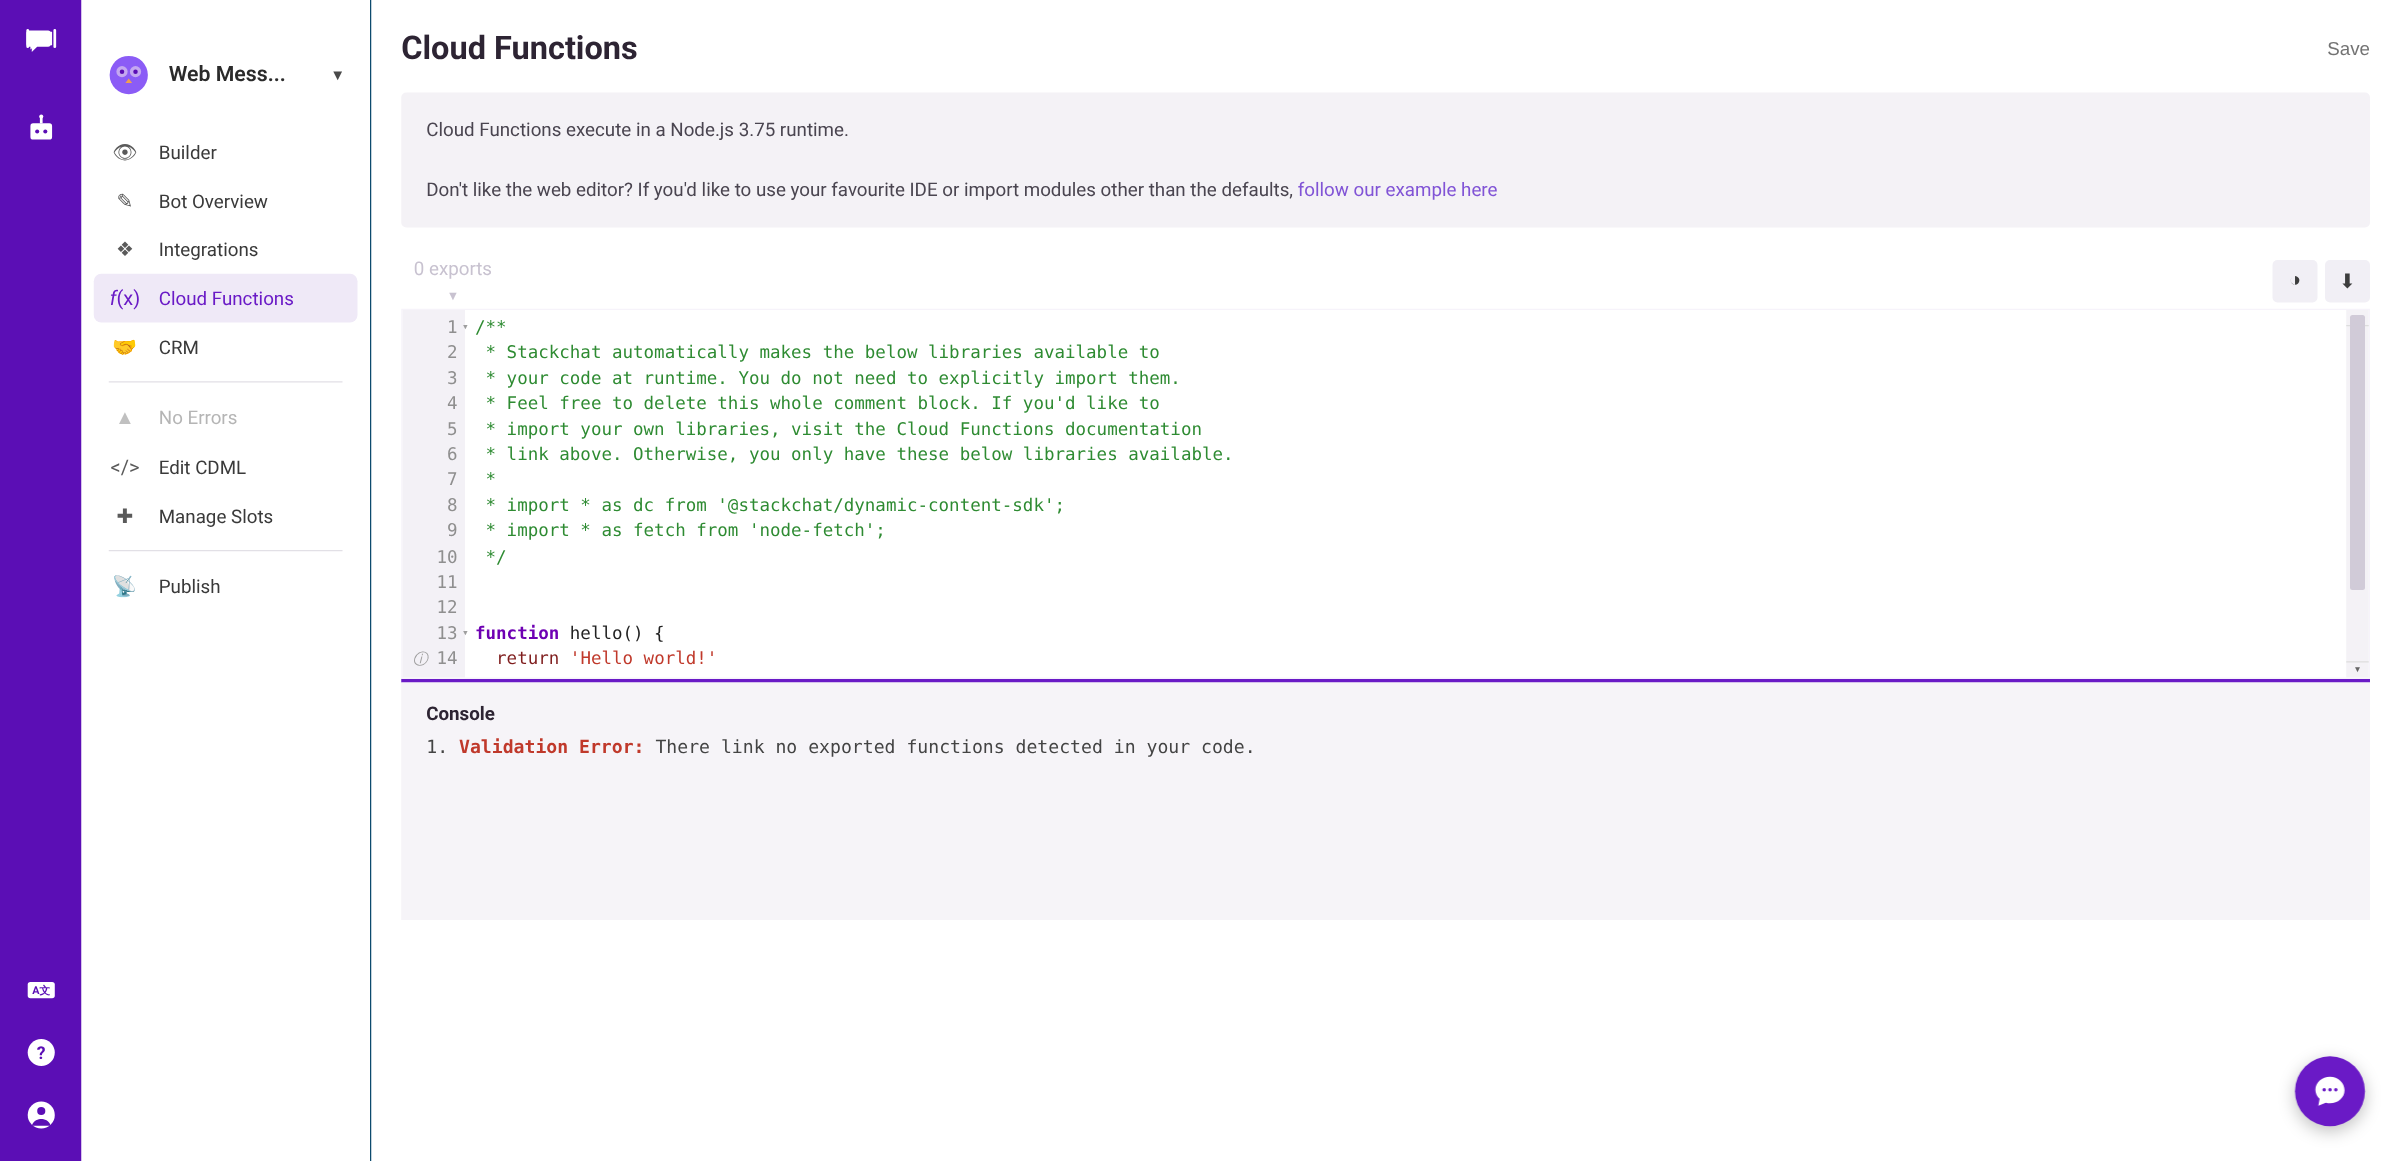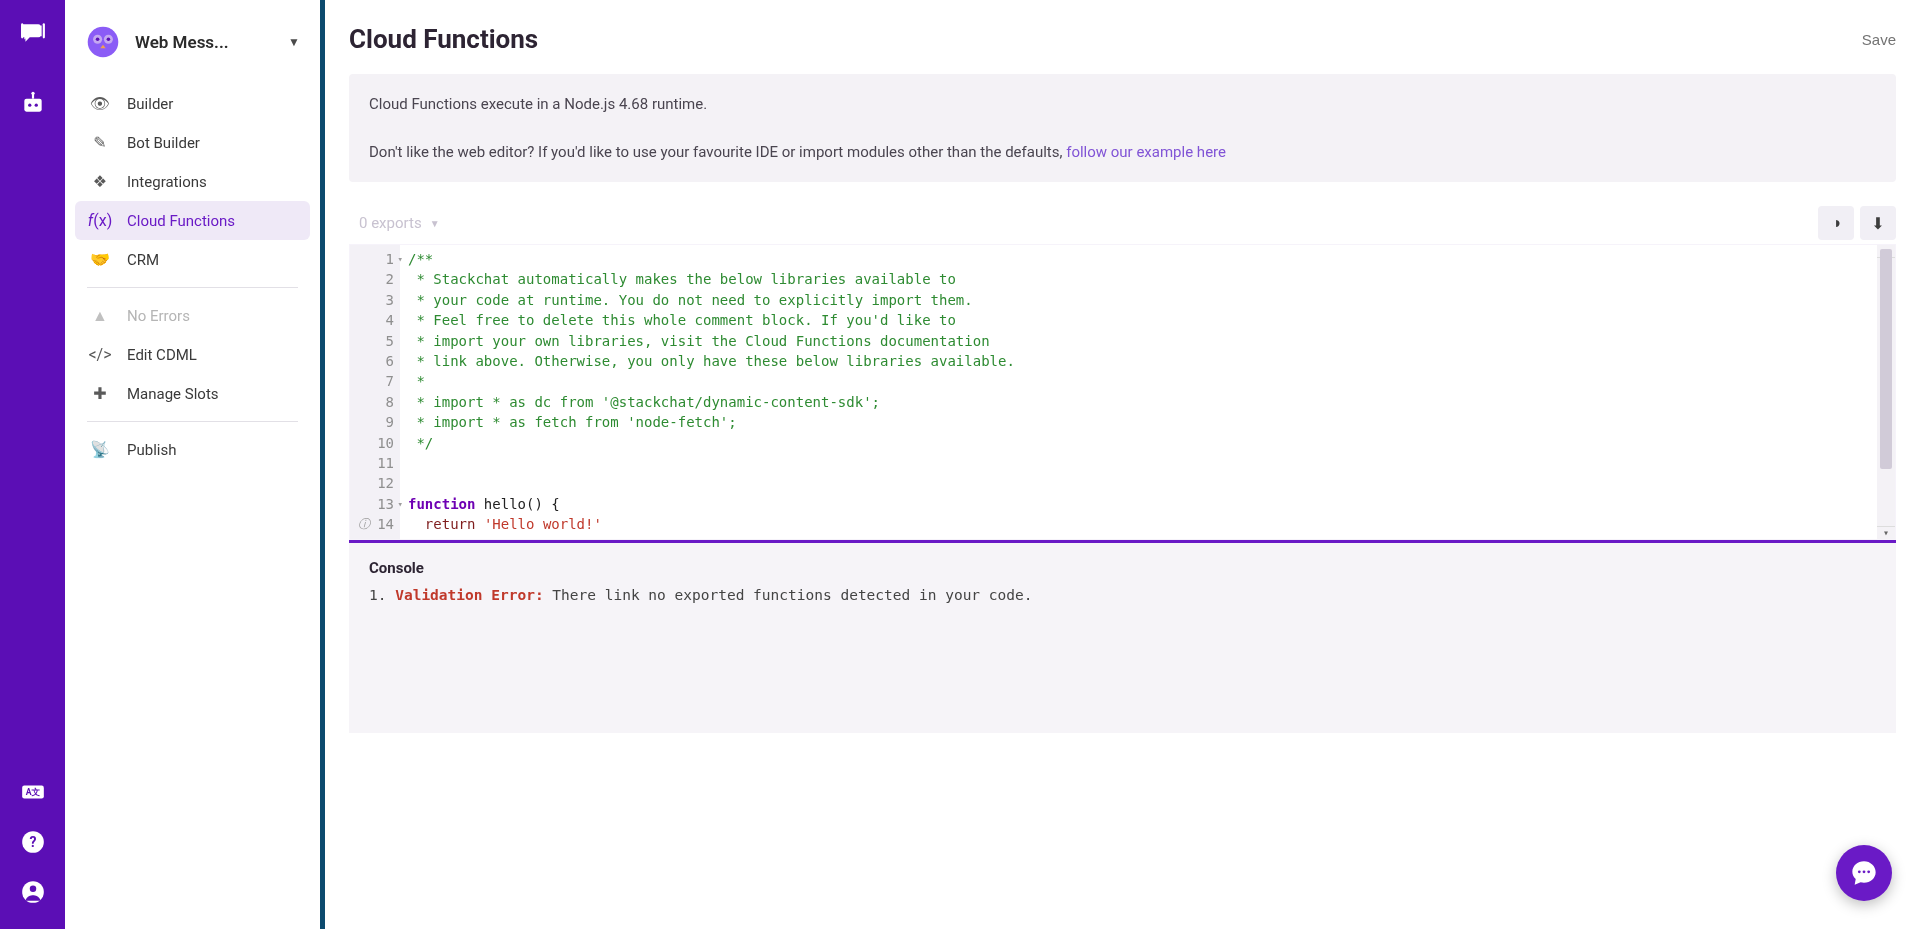--- a/index.html
+++ b/index.html
@@ -15,25 +15,25 @@
   align-items: center;
   padding-top: 20px;
   flex-shrink: 0;
 }
 .rail .top-icons { display: flex; flex-direction: column; gap: 40px; align-items: center; }
 .rail .bottom-icons { margin-top: auto; margin-bottom: 20px; display: flex; flex-direction: column; gap: 20px; align-items: center; text-align: center; }
 .rail svg { fill: #fff; width: 26px; height: 26px; }
 
 
 .sidebar {
-  width: 260px;
-  border-right: 5px solid #0c4a6e;
+  width: 232px;
+  border-right: 1px solid #0c4a6e;
   display: flex;
   flex-direction: column;
-  padding-top: 14px;
+  padding-top: 32px;
   flex-shrink: 0;
 }
 .sidebar-header {
   display: flex;
   align-items: center;
   padding: 10px 20px 24px 20px;
 }
 .sidebar-header .owl { width: 36px; height: 36px; margin-right: 14px; }
 .sidebar-header .title { font-size: 17px; font-weight: 600; color: #2b2b2b; flex: 1; white-space: nowrap; overflow: hidden; text-overflow: ellipsis; }
 .sidebar-header .caret { color: #4a4a4a; font-size: 12px; }
@@ -81,21 +81,21 @@
   line-height: 1.6;
   margin-bottom: 24px;
 }
 .info-box a { color: #8154d6; text-decoration: none; }
 
 .toolbar-row {
   display: flex;
   align-items: center;
   margin-bottom: 4px;
 }
-.exports { color: #c8c2d0; font-size: 15px; display: flex; align-items: center; gap: 8px; padding-left: 10px; }
+.exports { color: #c8c2d0; font-size: 15px; display: flex; align-items: center; gap: 8px; padding-left: 10px; flex-direction: column; }
 .toolbar-actions { margin-left: auto; display: flex; gap: 6px; }
 .tool-btn {
   background: #f1eff5;
   border: none;
   width: 36px;
   height: 34px;
   border-radius: 4px;
   color: #3d3d3d;
   display: flex; align-items: center; justify-content: center;
   cursor: pointer;
@@ -251,21 +251,21 @@
     <span class="caret">▼</span>
   </div>
 
   <div class="nav-group">
     <div class="nav-item">
       <span class="icon">👁</span>
       <span>Builder</span>
     </div>
     <div class="nav-item">
       <span class="icon">✎</span>
-      <span>Bot Builder</span>
+      <span>Bot Overview</span>
     </div>
     <div class="nav-item">
       <span class="icon">❖</span>
       <span>Integrations</span>
     </div>
     <div class="nav-item active">
       <span class="icon"><i>f</i>(x)</span>
       <span>Cloud Functions</span>
     </div>
     <div class="nav-item">
@@ -293,21 +293,21 @@
   </div>
 </div>
 
 <div class="main">
   <div class="main-head">
     <h1>Cloud Functions</h1>
     <button class="save-btn">Save</button>
   </div>
 
   <div class="info-box">
-    <div>Cloud Functions execute in a Node.js 4.68 runtime.</div>
+    <div>Cloud Functions execute in a Node.js 3.75 runtime.</div>
     <br>
     <span>Don't like the web editor? If you'd like to use your favourite IDE or import modules other than the defaults, </span><a href="#">follow our example here</a>
   </div>
 
   <div class="toolbar-row">
     <div class="exports">
       <span>0 exports</span>
       <span style="font-size:10px;">▼</span>
     </div>
     <div class="toolbar-actions">

